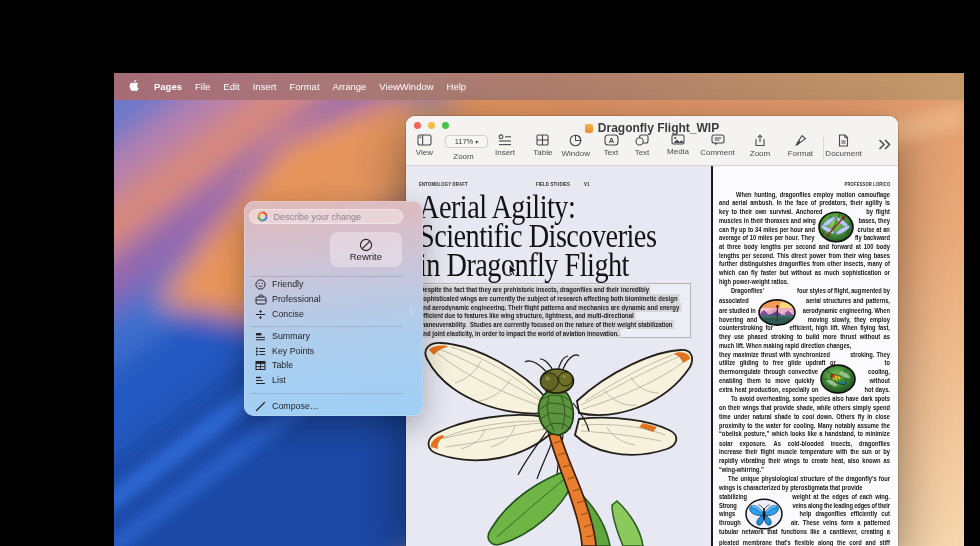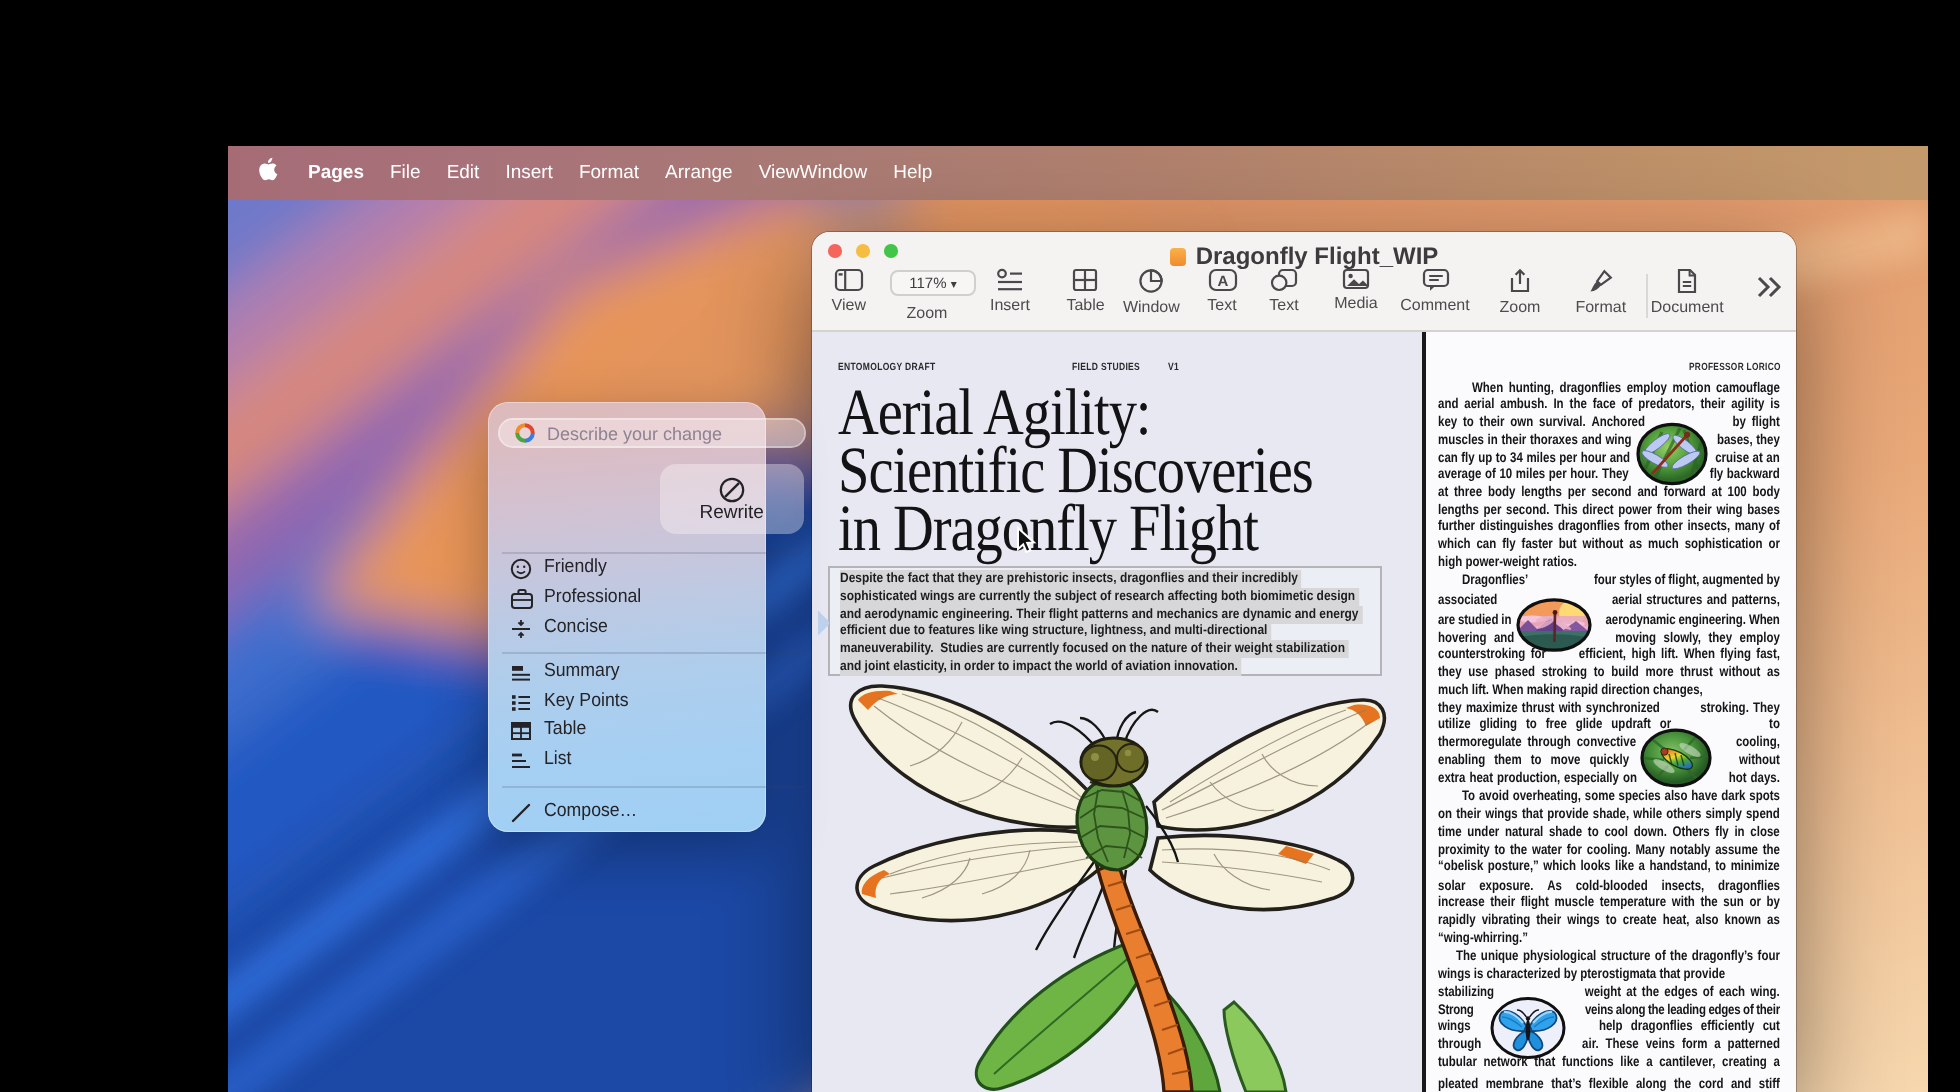--- a/index.html
+++ b/index.html
@@ -40,21 +40,21 @@
   #selbox .ln span{background:#d7d7d9;padding:1px 2px 1px 0;}
   
   #rcol{position:absolute;left:313px;top:0;width:171px;color:#151517;}
   .fl{position:absolute;left:0;width:208.5px;transform:scaleX(.82);transform-origin:0 0;
     font-size:7px;font-weight:bold;display:flex;justify-content:space-between;white-space:nowrap;}
   .fll{position:absolute;left:0;width:208.5px;transform:scaleX(.82);transform-origin:0 0;
     font-size:7px;font-weight:bold;white-space:nowrap;}
   .fl i{display:inline-block;height:1px;}
   .oval{position:absolute;}
   
-  #popup{position:absolute;left:129.8px;top:127.5px;width:139px;height:215.1px;border-radius:10px;
+  #popup{position:absolute;left:129.8px;top:127.5px;width:179px;height:215.1px;border-radius:10px;
     background:linear-gradient(175deg,#debab9 0%,#dabdc4 12%,#d2c2d2 25%,#c2c8e0 42%,#b0cdeb 60%,#a6cff2 80%,#a0cff5 100%);
     box-shadow:0 10px 30px rgba(0,0,0,.3), 0 0 0 .5px rgba(255,255,255,.35) inset;}
   #ptail{position:absolute;left:295.1px;top:229px;width:7px;height:18px;overflow:hidden;}
   #ptail .t{position:absolute;left:-7px;top:3.5px;width:11px;height:11px;transform:rotate(45deg);border-radius:2px;background:#bdd0ec;}
   #field{position:absolute;left:6.7px;top:9px;width:152px;height:13.5px;border-radius:7px;
     background:rgba(255,246,246,.42);box-shadow:0 0 0 1px rgba(255,255,255,.6);}
   #field .ph{position:absolute;left:23px;top:2.2px;font-size:9px;color:#8e8292;}
   .pbtn{position:absolute;top:31px;width:72.5px;height:35px;border-radius:8px;background:rgba(255,250,250,.36);text-align:center;}
   .pbtn .bl{position:absolute;left:0;right:0;bottom:5px;font-size:9.5px;color:#232326;}
   .pdiv{position:absolute;left:7px;width:151.6px;height:1px;background:rgba(60,60,90,.18);}

